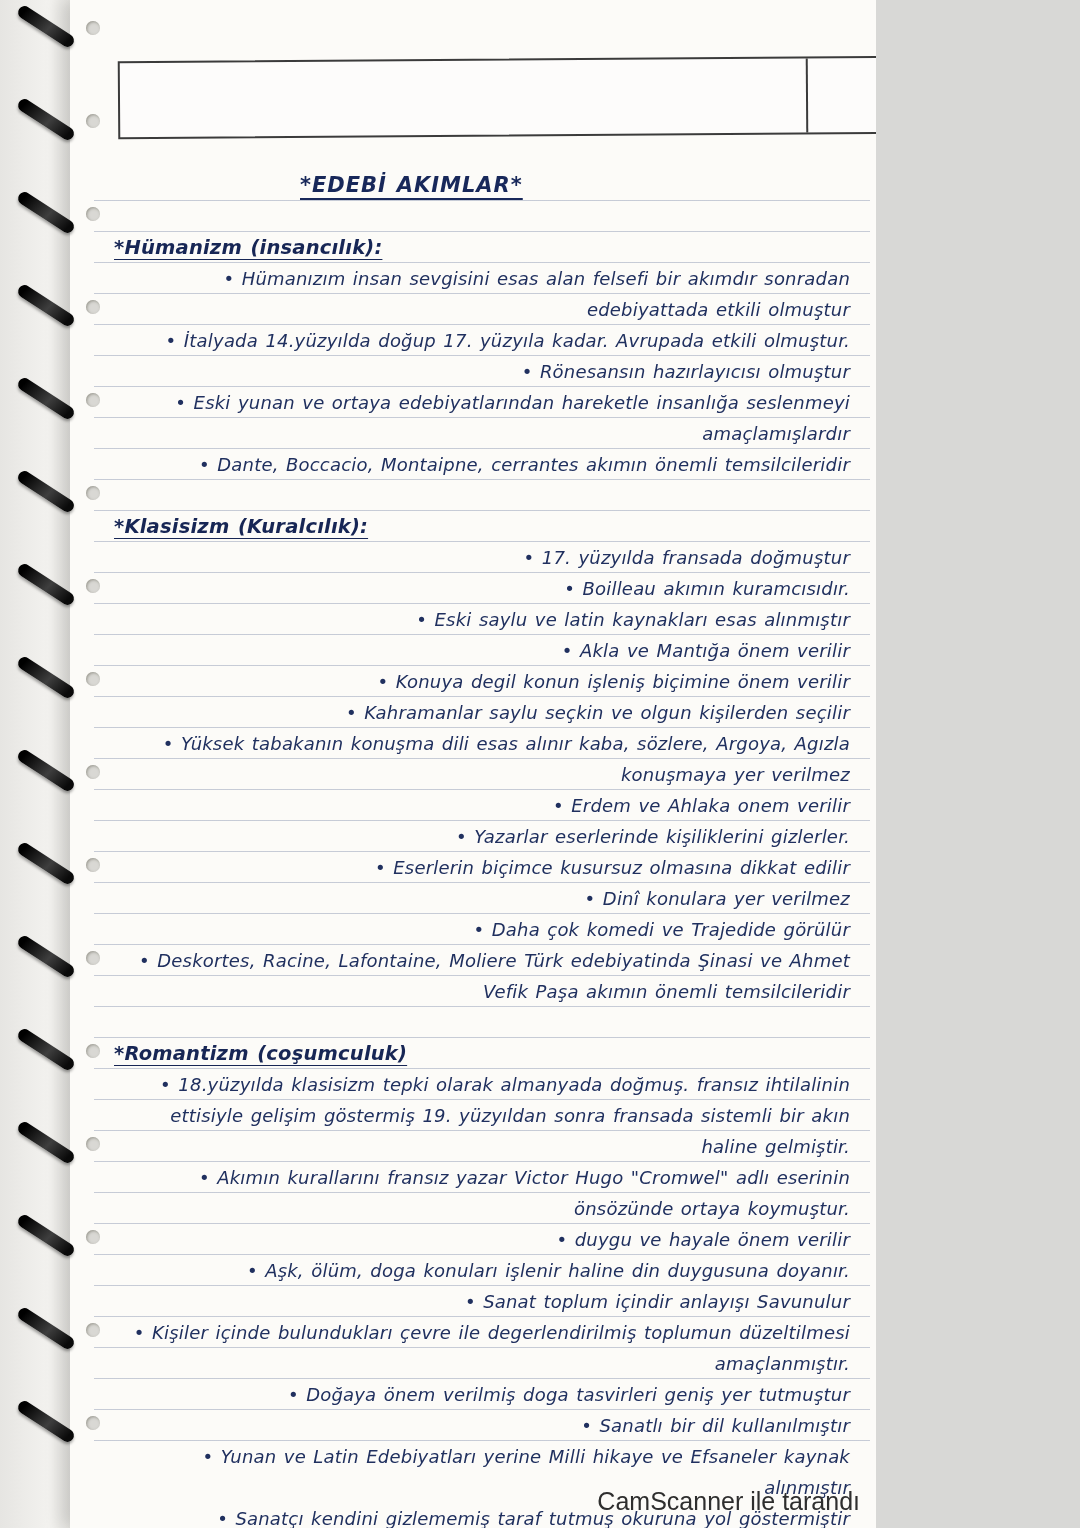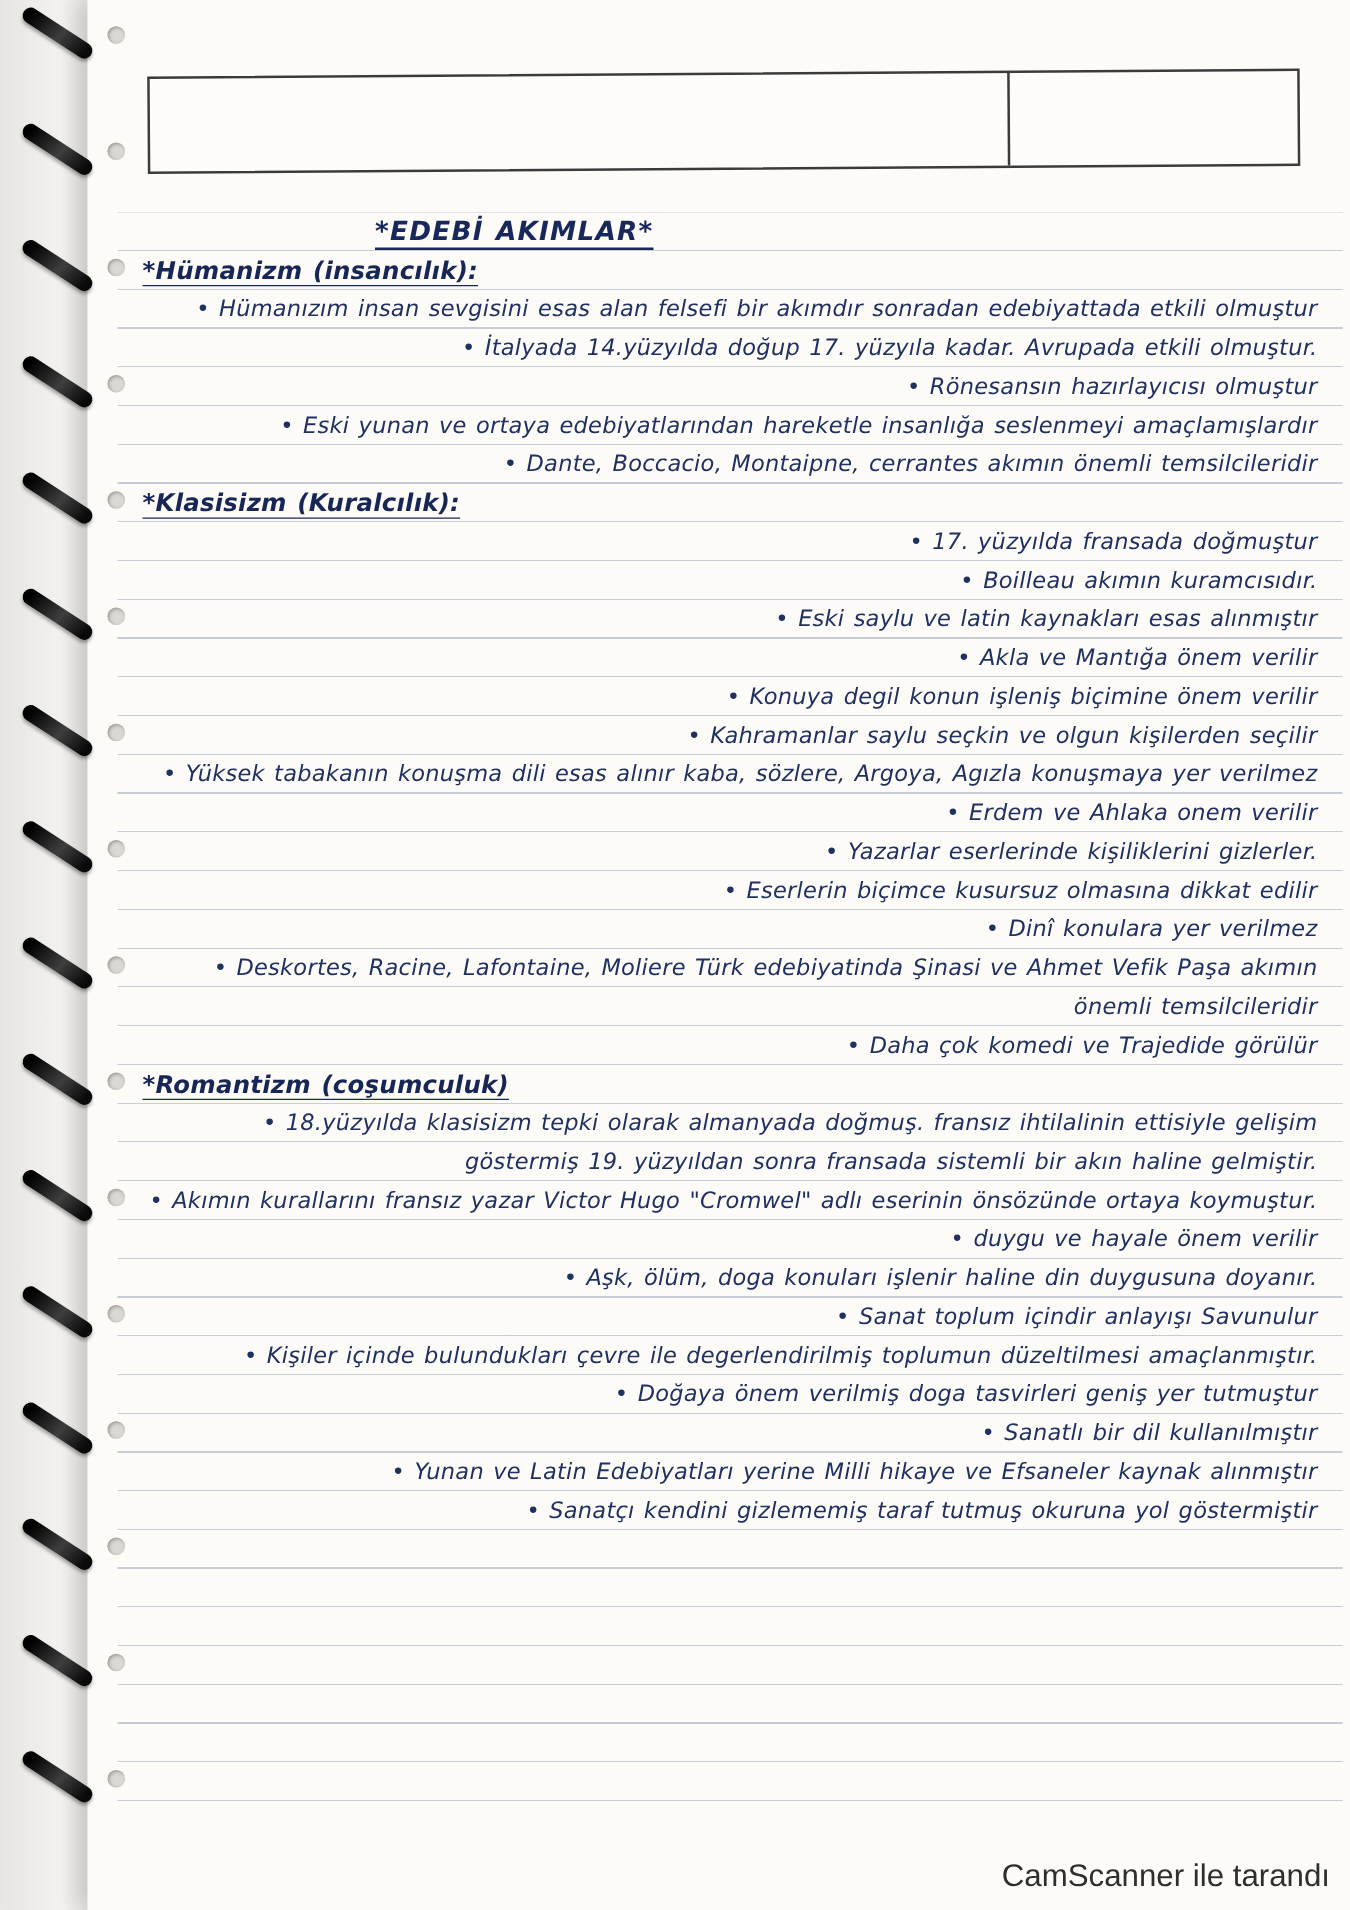--- a/index.html
+++ b/index.html
@@ -1,17 +1,17 @@
 <!DOCTYPE html>
 <html><head>
 <meta charset="utf-8">
 <style>
   html,body { margin:0; padding:0; background:#d8d8d6; }
   .page {
-    position:relative; width:1080px; height:1528px;
+    position:relative; width:876px; height:1528px;
     background:#f2f1ee; overflow:hidden;
     font-family:"DejaVu Sans", sans-serif;
   }
   .binding-strip {
     position:absolute; left:0; top:0; width:70px; height:100%;
     background:linear-gradient(90deg,#e6e5e2 0%,#f3f2ef 70%,#e9e8e4 100%);
   }
   .paper {
     position:absolute; left:70px; top:0; right:0; bottom:0;
     background:#fcfbf8;
@@ -53,21 +53,21 @@
     position:absolute; left:44px; right:26px; top:170px;
     color:#20305f; font-style:italic;
     font-size:18px; line-height:31px;
     letter-spacing:0.2px; word-spacing:1.5px;
   }
   .title {
     padding-left:186px; font-size:21px; font-weight:700; color:#18285a;
     text-decoration:underline; text-underline-offset:6px;
     letter-spacing:1px;
   }
-  .section { }
+  .section { margin-top:31px; }
   .heading {
     font-size:19.5px; font-weight:700; color:#17265500;
     color:#172655;
     text-decoration:underline; text-underline-offset:5px;
   }
   .bullet { position:relative;text-align:right; }
   .bullet::before { content:"• "; font-style:normal; color:#20305f; }
   .watermark {
     position:absolute; right:16px; bottom:12px;
     font-family:"Liberation Sans", sans-serif; font-style:normal;
@@ -173,22 +173,22 @@
         <div class="bullet">Boilleau akımın kuramcısıdır.</div>
         <div class="bullet">Eski saylu ve latin kaynakları esas alınmıştır</div>
         <div class="bullet">Akla ve Mantığa önem verilir</div>
         <div class="bullet">Konuya degil konun işleniş biçimine önem verilir</div>
         <div class="bullet">Kahramanlar saylu seçkin ve olgun kişilerden seçilir</div>
         <div class="bullet">Yüksek tabakanın konuşma dili esas alınır kaba, sözlere, Argoya, Agızla konuşmaya yer verilmez</div>
         <div class="bullet">Erdem ve Ahlaka onem verilir</div>
         <div class="bullet">Yazarlar eserlerinde kişiliklerini gizlerler.</div>
         <div class="bullet">Eserlerin biçimce kusursuz olmasına dikkat edilir</div>
         <div class="bullet">Dinî konulara yer verilmez</div>
+        <div class="bullet">Daha çok komedi ve Trajedide görülür</div>
         <div class="bullet">Deskortes, Racine, Lafontaine, Moliere Türk edebiyatinda Şinasi ve Ahmet Vefik Paşa akımın önemli temsilcileridir</div>
-        <div class="bullet">Daha çok komedi ve Trajedide görülür</div>
       </div>
 
       <div class="section">
         <div class="heading">*Romantizm (coşumculuk)</div>
         <div class="bullet">18.yüzyılda klasisizm tepki olarak almanyada doğmuş. fransız ihtilalinin ettisiyle gelişim göstermiş 19. yüzyıldan sonra fransada sistemli bir akın haline gelmiştir.</div>
         <div class="bullet">Akımın kurallarını fransız yazar Victor Hugo "Cromwel" adlı eserinin önsözünde ortaya koymuştur.</div>
         <div class="bullet">duygu ve hayale önem verilir</div>
         <div class="bullet">Aşk, ölüm, doga konuları işlenir haline din duygusuna doyanır.</div>
         <div class="bullet">Sanat toplum içindir anlayışı Savunulur</div>
         <div class="bullet">Kişiler içinde bulundukları çevre ile degerlendirilmiş toplumun düzeltilmesi amaçlanmıştır.</div>

